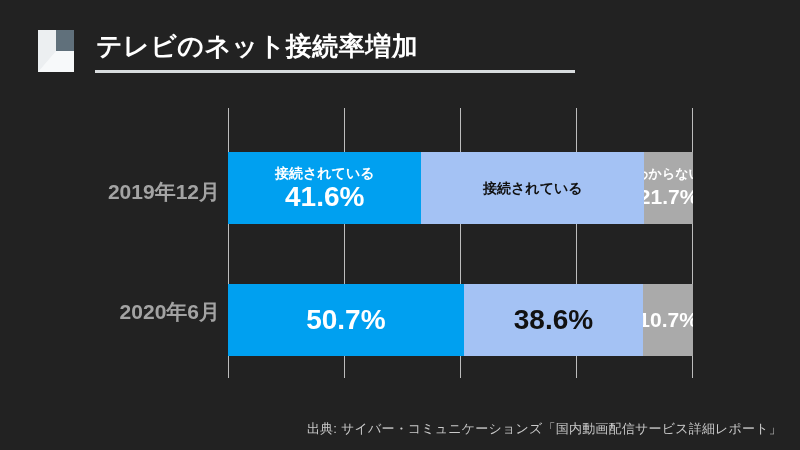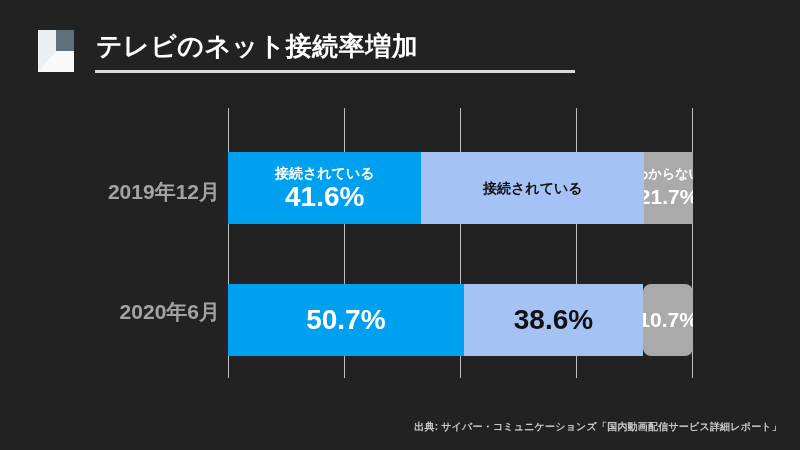--- a/index.html
+++ b/index.html
@@ -153,25 +153,24 @@
     top: 0;
     width: 212px;
     height: 450px;
   }
 
   
   #source-note {
     position: absolute;
     right: 18px;
     top: 420px;
-    font-size: 10px;
+    font-size: 13px;
     color: #C9C9C9;
     white-space: nowrap;
     letter-spacing: 0.2px;
-    font-weight: bold;
   }
 </style>
 </head>
 <body>
 
 <div id="slide">
 
   <div id="title-block">
     <div id="logo-mark">
       <div class="diag"></div>
@@ -208,21 +207,21 @@
       </div>
     </div>
 
     <div class="bar-row" id="bar-row-1">
       <div class="seg seg-connected" style="width:50.7%;">
         <span class="seg-val txt-light">50.7%</span>
       </div>
       <div class="seg seg-notconnected" style="width:38.6%;">
         <span class="seg-val txt-dark">38.6%</span>
       </div>
-      <div class="seg seg-unknown" style="width:10.7%;border-radius:8px;">
+      <div class="seg seg-unknown" style="width:10.7%;">
         <span class="seg-val txt-light">10.7%</span>
       </div>
     </div>
 
   </div>
 
   <div id="source-note">出典: サイバー・コミュニケーションズ「国内動画配信サービス詳細レポート」</div>
 
 </div>
 

